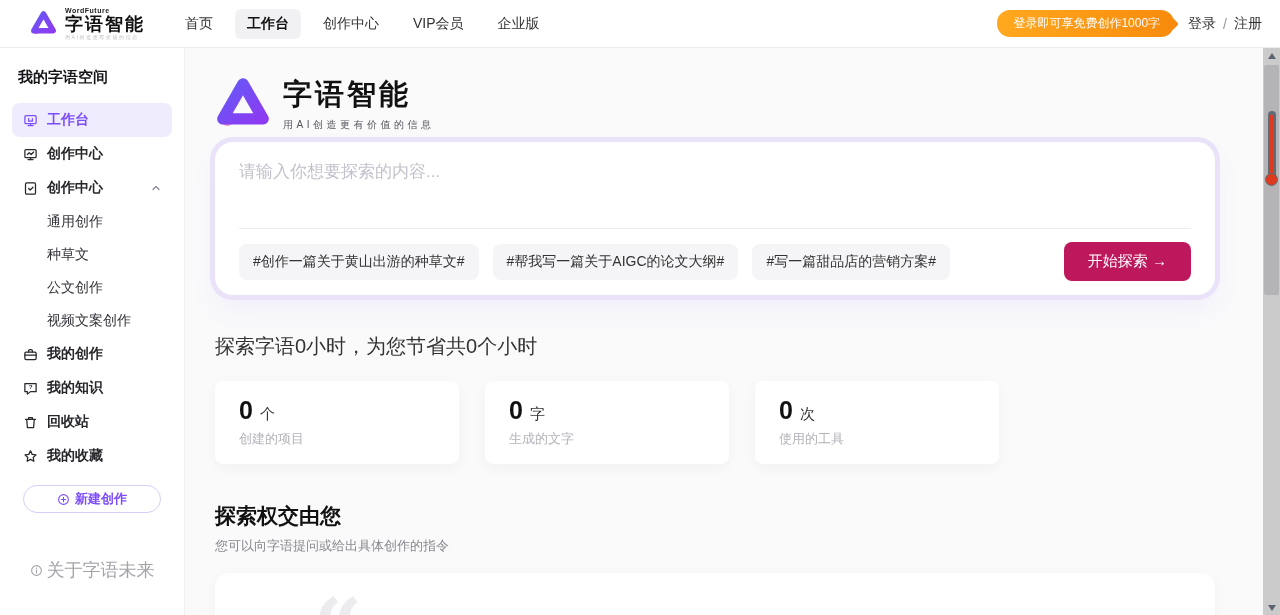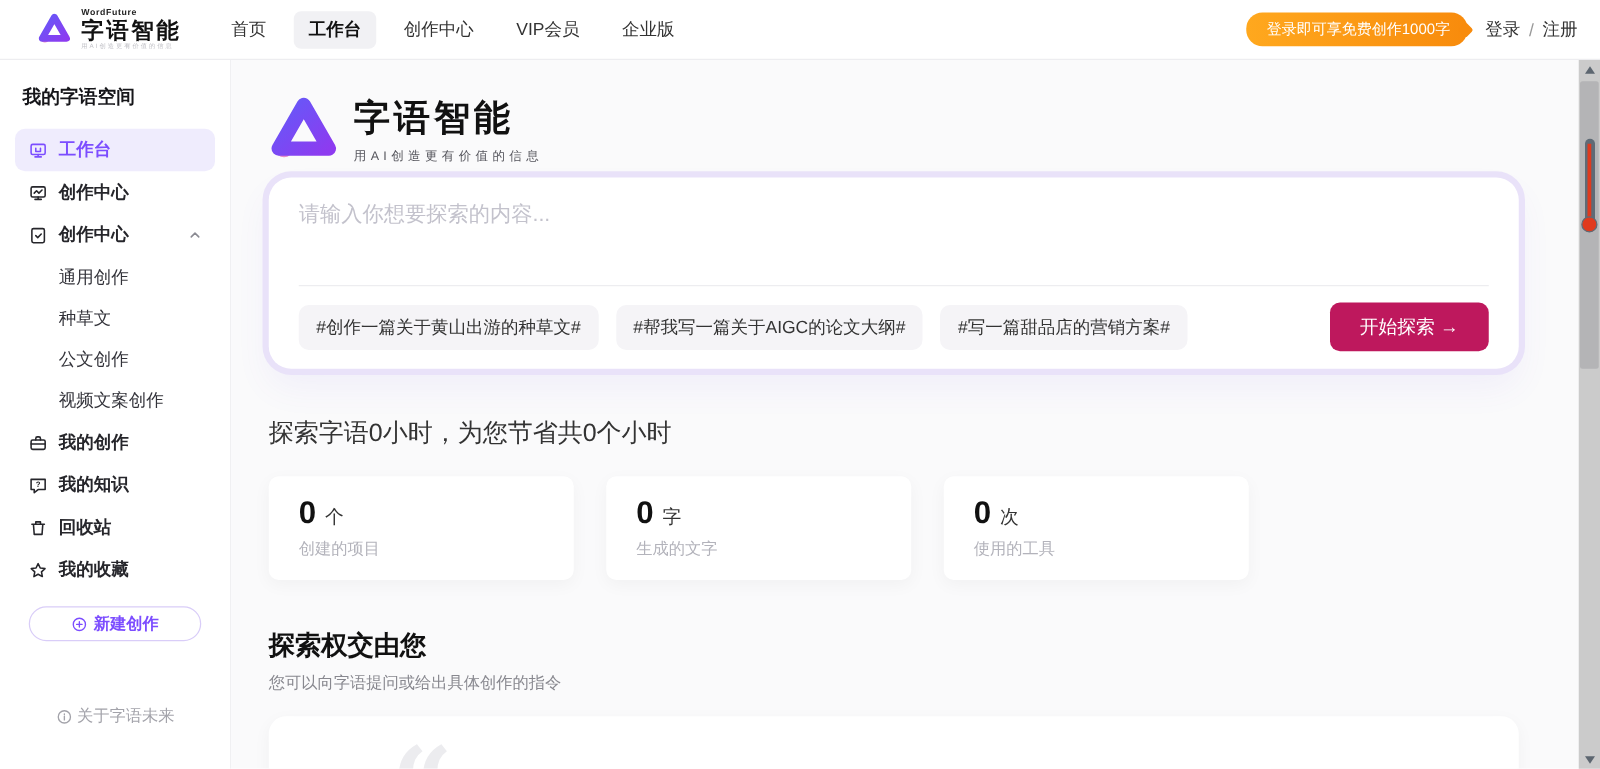--- a/index.html
+++ b/index.html
@@ -46,21 +46,21 @@
   .side-item .chev svg { width:12px; height:12px; }
   .side-sub { display:flex; align-items:center; height:33px; padding-left:35px;
     font-size:14px; color:#33333a; cursor:pointer; }
 
   .new-btn { margin:12px auto 0; width:138px; height:28px; border:1px solid #d9cdf8; border-radius:15px;
     background:#fff; color:#7c4dff; font-size:13px; font-weight:bold; display:flex; align-items:center;
     justify-content:center; gap:5px; cursor:pointer; }
   .new-btn svg { width:13px; height:13px; }
 
   .about-link { position:absolute; bottom:33px; left:0; right:0; display:flex; align-items:center;
-    justify-content:center; gap:4px; font-size:13px; color:#a3a3aa; cursor:pointer; }
+    justify-content:center; gap:4px; font-size:18px; color:#a3a3aa; cursor:pointer; }
   .about-link svg { width:13px; height:13px; }
 
   
   .main { flex:1; background:#fafafb; position:relative; overflow:hidden; }
   .main-inner { width:1000px; margin:0 0 0 30px; }
 
   .hero { display:flex; align-items:center; gap:12px; margin-top:27px; }
   .hero svg { display:block; }
   .hero-text { display:flex; flex-direction:column; }
   .hero-title { font-size:29px; font-weight:800; color:#111; letter-spacing:3px; }

